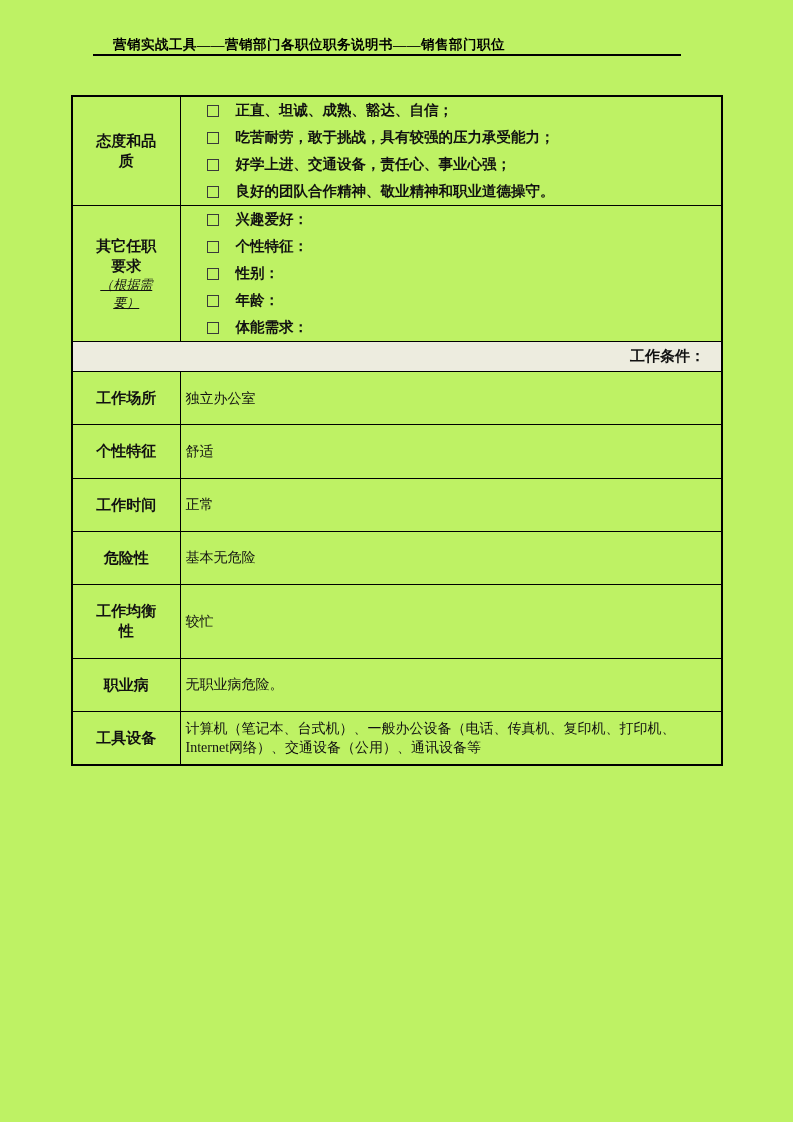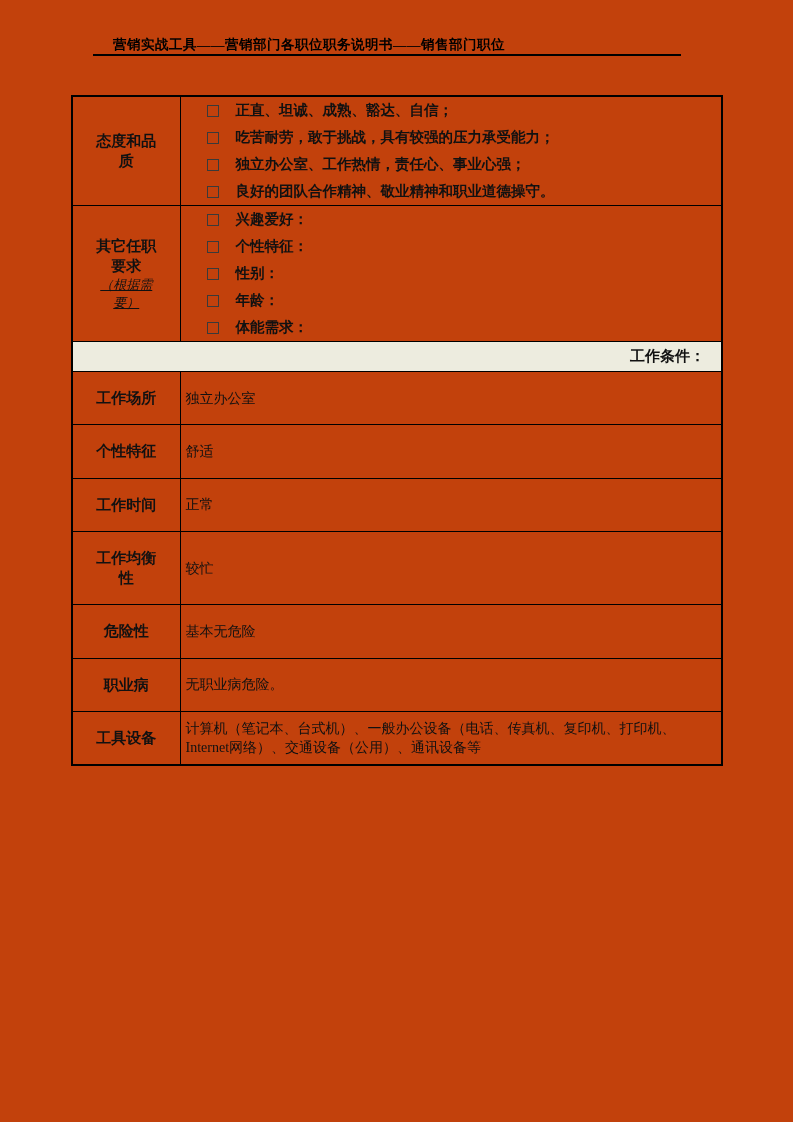--- a/index.html
+++ b/index.html
@@ -2,21 +2,21 @@
 <html><head>
 <meta charset="utf-8">
 <style>
   * { margin: 0; padding: 0; box-sizing: border-box; }
   html, body { background: #888; }
   .page {
     position: relative;
     width: 793px;
     height: 1122px;
     margin: 0 auto;
-    background: #c2410c;
+    background: #bef264;
     font-family: "Liberation Serif", "DejaVu Serif", serif;
     color: #111111;
     overflow: hidden;
   }
   
   .doc-header-text {
     position: absolute;
     left: 113px;
     top: 36px;
     font-size: 13.5px;
@@ -136,21 +136,21 @@
             <div class="check-item">
               <span class="checkbox"></span>
               <span>正直、坦诚、成熟、豁达、自信；</span>
             </div>
             <div class="check-item">
               <span class="checkbox"></span>
               <span>吃苦耐劳，敢于挑战，具有较强的压力承受能力；</span>
             </div>
             <div class="check-item">
               <span class="checkbox"></span>
-              <span>独立办公室、工作热情，责任心、事业心强；</span>
+              <span>好学上进、交通设备，责任心、事业心强；</span>
             </div>
             <div class="check-item">
               <span class="checkbox"></span>
               <span>良好的团队合作精神、敬业精神和职业道德操守。</span>
             </div>
           </div>
         </td>
       </tr>
 
       <tr class="row-other">
@@ -194,26 +194,26 @@
       </tr>
       <tr class="row-cond">
         <td class="cell-label">个性特征</td>
         <td class="cell-value">舒适</td>
       </tr>
       <tr class="row-cond">
         <td class="cell-label">工作时间</td>
         <td class="cell-value">正常</td>
       </tr>
       <tr class="row-cond">
+        <td class="cell-label">危险性</td>
+        <td class="cell-value">基本无危险</td>
+      </tr>
+      <tr class="row-cond">
         <td class="cell-label">工作均衡性</td>
         <td class="cell-value">较忙</td>
-      </tr>
-      <tr class="row-cond">
-        <td class="cell-label">危险性</td>
-        <td class="cell-value">基本无危险</td>
       </tr>
       <tr class="row-cond">
         <td class="cell-label">职业病</td>
         <td class="cell-value">无职业病危险。</td>
       </tr>
       <tr class="row-cond">
         <td class="cell-label">工具设备</td>
         <td class="cell-value">计算机（笔记本、台式机）、一般办公设备（电话、传真机、复印机、打印机、Internet网络）、交通设备（公用）、通讯设备等</td>
       </tr>
 

